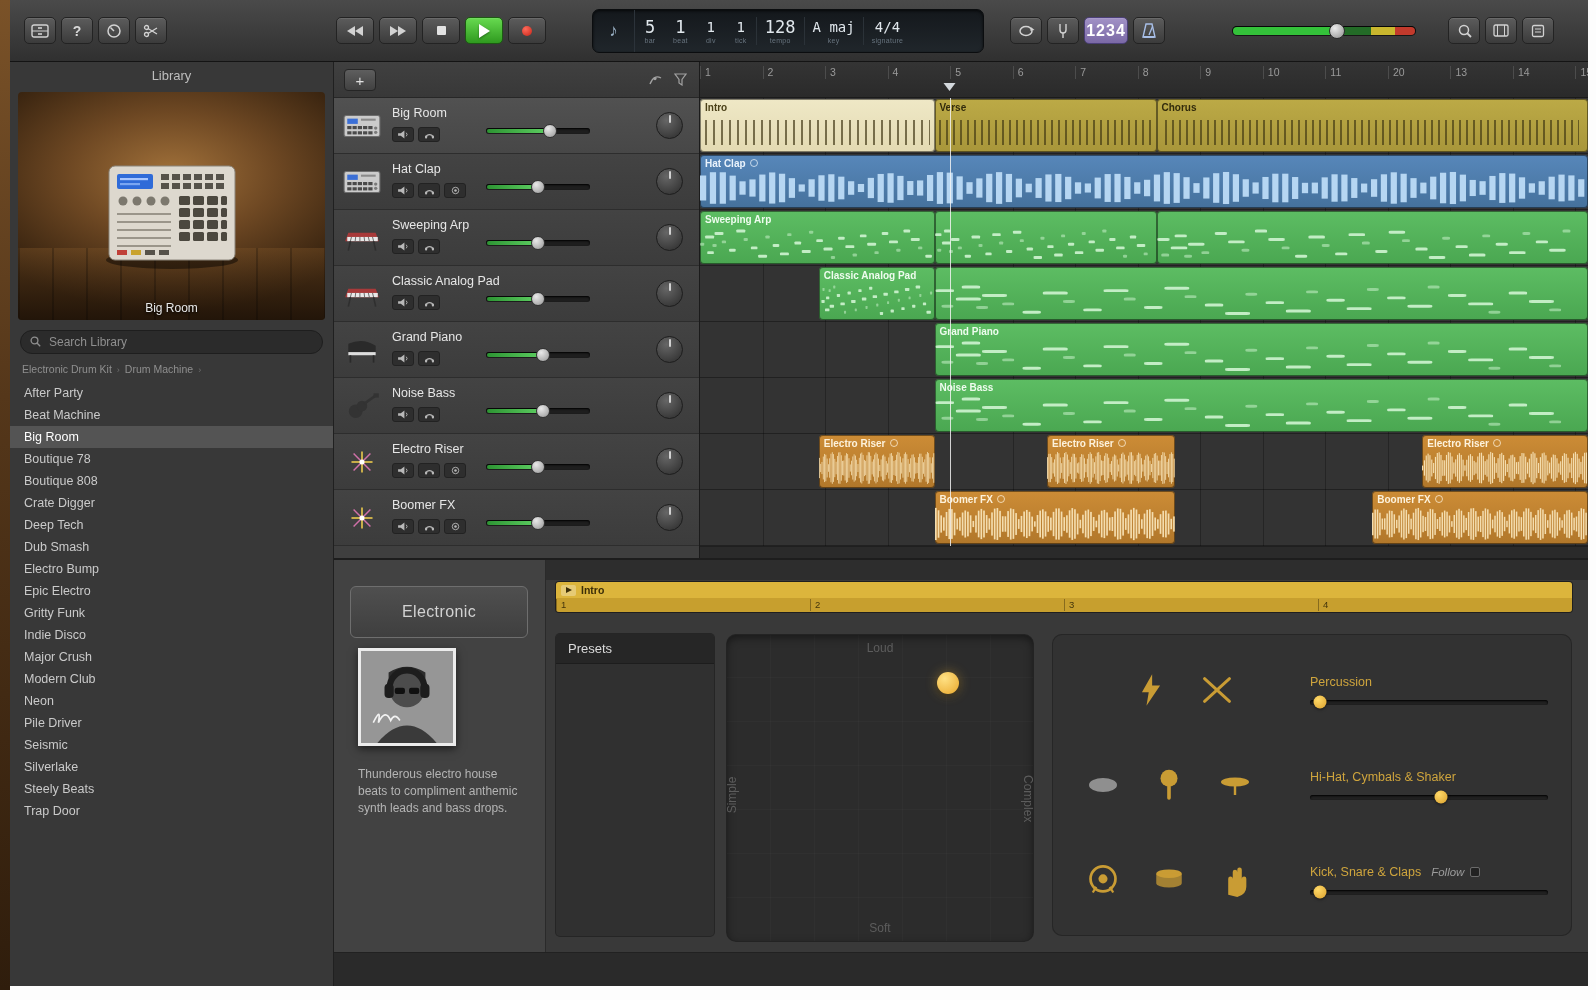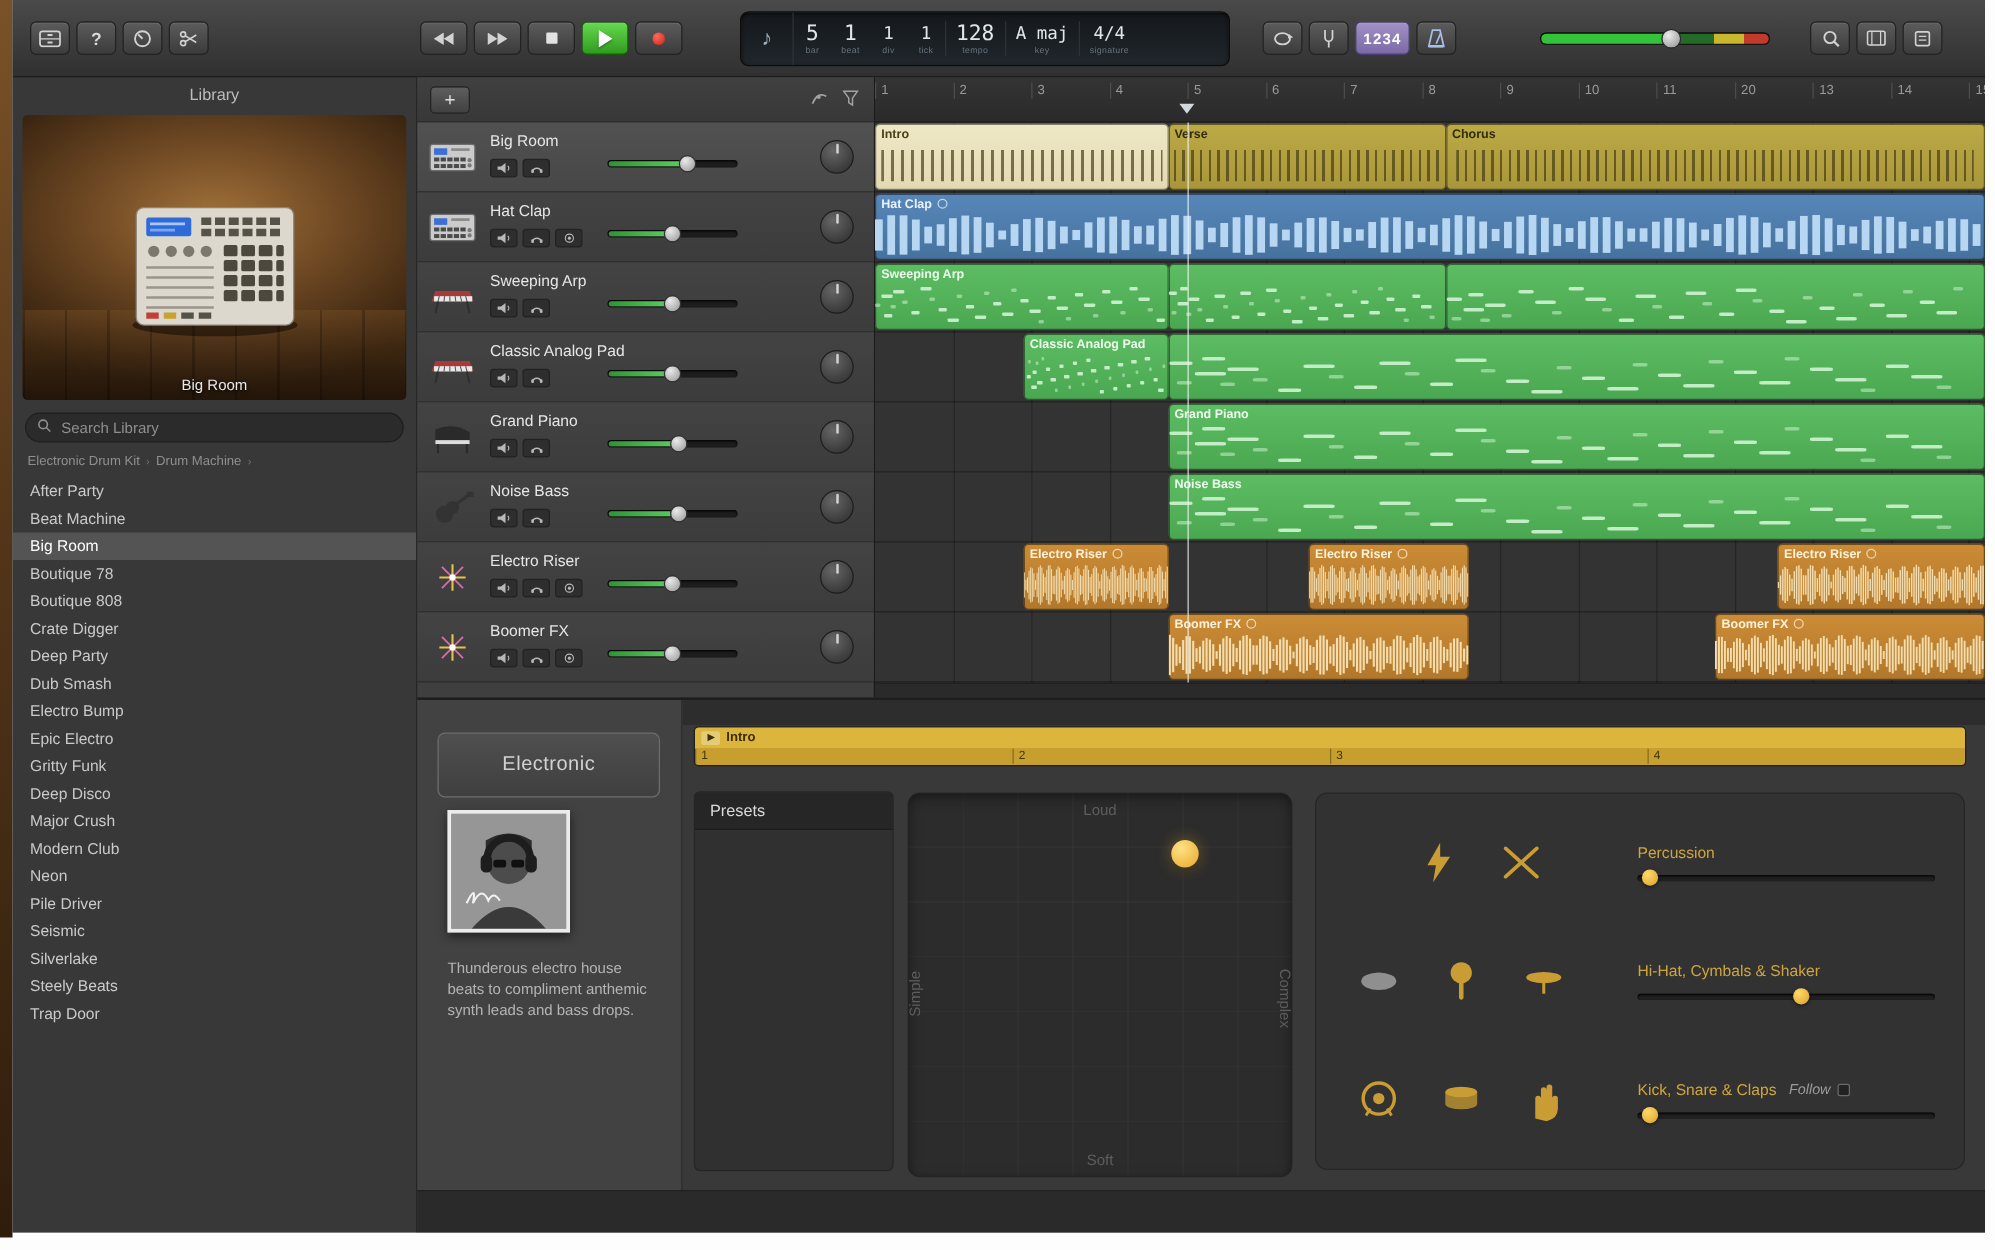--- a/index.html
+++ b/index.html
@@ -20,21 +20,21 @@
   .tb-btn{width:32px;height:27px;border-radius:5px;border:1px solid #232323;color:#d2d2d2;
     background:linear-gradient(#5c5c5c,#3b3b3b);display:flex;align-items:center;justify-content:center;
     box-shadow:inset 0 1px 0 rgba(255,255,255,.09);padding:0;font:inherit;}
   .tb-btn svg{display:block;}
   .tb-btn.wide{width:38px;}
   .tb-btn.play{background:linear-gradient(#67da50,#2f9a1f);border-color:#1c5a12;}
   .tb-btn.play svg{filter:drop-shadow(0 1px 1px rgba(0,0,0,.4));}
   .rec-dot{width:10px;height:10px;border-radius:50%;background:radial-gradient(circle at 35% 30%,#ff6a5a,#c52418);}
   .stop-sq{width:9px;height:9px;background:#e2e2e2;border-radius:1px;}
   .tb-btn.count-in{width:44px;background:linear-gradient(#a192c6,#7b69a6);border-color:#4c4078;
-    color:#fff;font-size:12px;font-weight:bold;letter-spacing:1px;}
+    color:#fff;font-size:16px;font-weight:bold;letter-spacing:1px;}
   .tb-btn.metro{color:#a8bfe8;}
   .qhelp{font-size:14px;font-weight:bold;color:#d8d8d8;}
 
   .lcd{position:absolute;left:582px;top:9px;width:392px;height:44px;border-radius:7px;
     background:linear-gradient(#14181c,#20262b);border:1px solid #0b0d0f;display:flex;align-items:stretch;
     box-shadow:inset 0 1px 3px rgba(0,0,0,.7);}
   .lcd-mode{width:42px;border-right:1px solid #2c333a;display:flex;align-items:center;justify-content:center;
     color:#9db4c8;font-size:17px;}
   .lcd-col{display:flex;flex-direction:column;align-items:center;justify-content:center;padding:0 8px;min-width:30px;}
   .lcd-digit{font-family:"DejaVu Sans Mono",monospace;font-size:17px;line-height:18px;color:#e0e7ec;}
@@ -454,26 +454,26 @@
 
     <div class="breadcrumb" id="breadcrumb"><span class="bc-item">Electronic Drum Kit</span><span class="bc-sep">›</span><span class="bc-item">Drum Machine</span><span class="bc-sep">›</span></div>
 
     <div class="lib-list" id="lib-list">
         <div class="lib-item">After Party</div>
         <div class="lib-item">Beat Machine</div>
         <div class="lib-item sel">Big Room</div>
         <div class="lib-item">Boutique 78</div>
         <div class="lib-item">Boutique 808</div>
         <div class="lib-item">Crate Digger</div>
-        <div class="lib-item">Deep Party</div>
+        <div class="lib-item">Deep Tech</div>
         <div class="lib-item">Dub Smash</div>
         <div class="lib-item">Electro Bump</div>
         <div class="lib-item">Epic Electro</div>
         <div class="lib-item">Gritty Funk</div>
-        <div class="lib-item">Deep Disco</div>
+        <div class="lib-item">Indie Disco</div>
         <div class="lib-item">Major Crush</div>
         <div class="lib-item">Modern Club</div>
         <div class="lib-item">Neon</div>
         <div class="lib-item">Pile Driver</div>
         <div class="lib-item">Seismic</div>
         <div class="lib-item">Silverlake</div>
         <div class="lib-item">Steely Beats</div>
         <div class="lib-item">Trap Door</div>
       </div>
 

